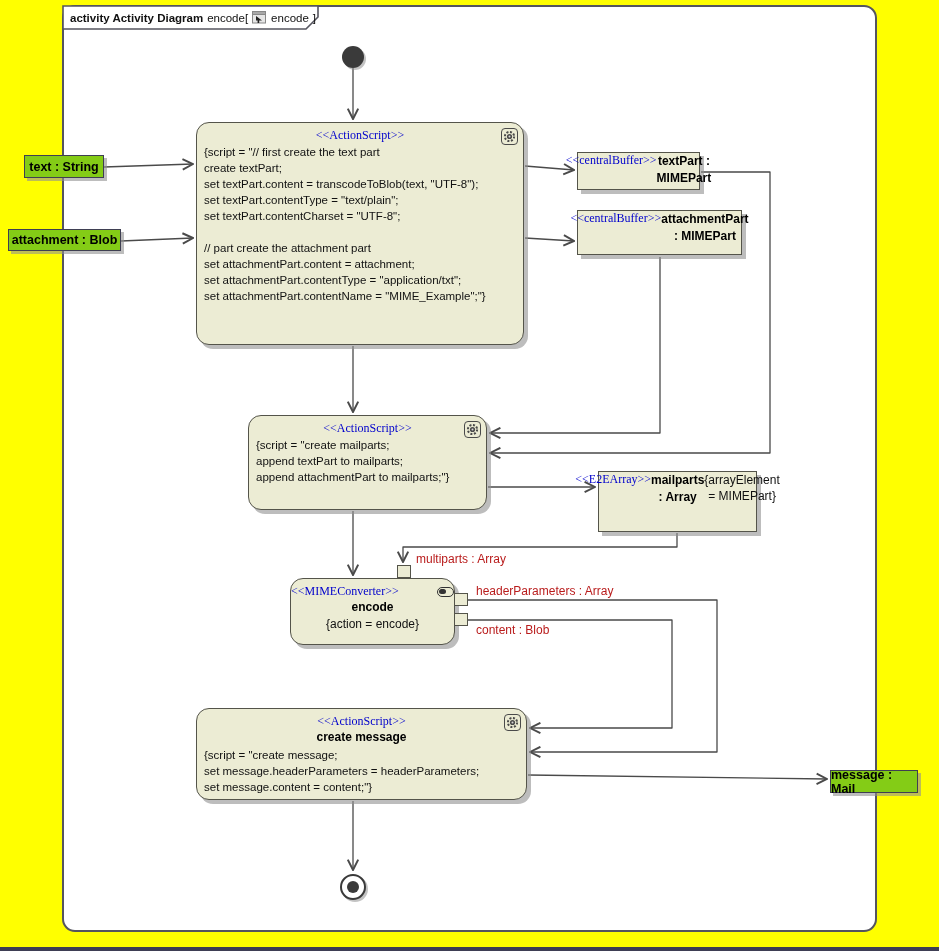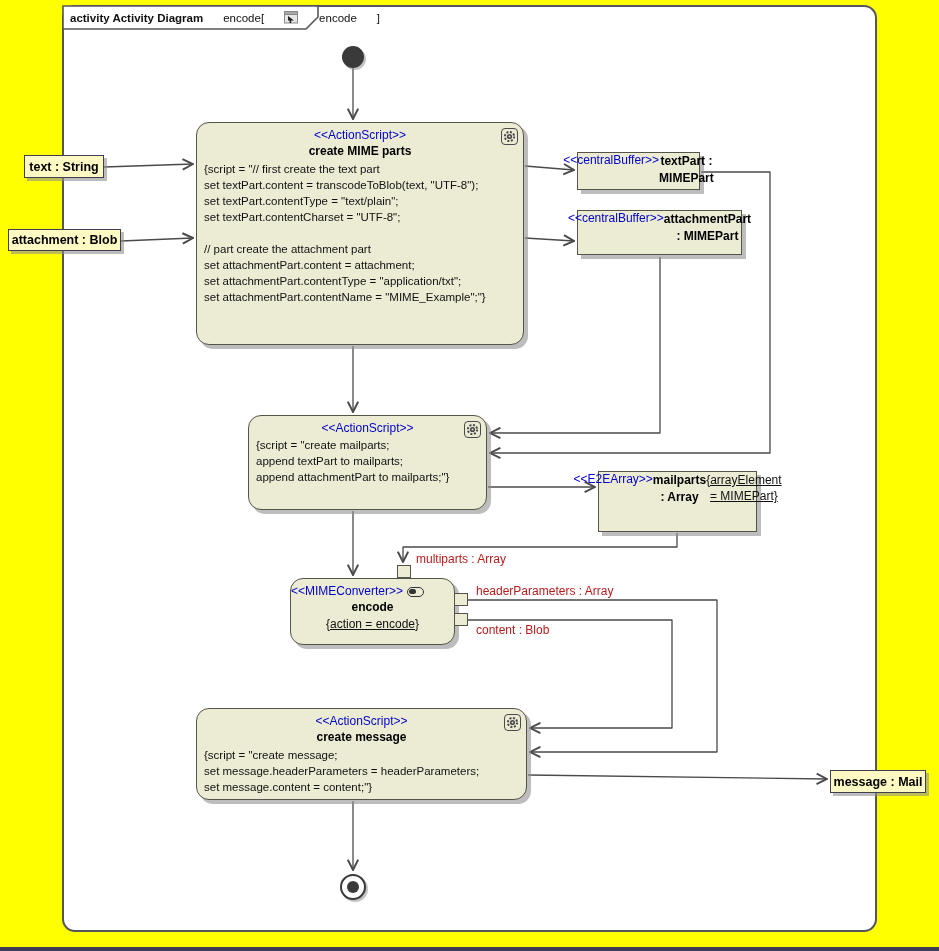--- a/index.html
+++ b/index.html
@@ -13,40 +13,40 @@
   .frame{
     position:absolute;left:62px;top:5px;width:815px;height:927px;
     background:#FFFFFF;border:2px solid #55555F;border-radius:13px;
     box-sizing:border-box;
   }
   .bottom-strip{position:absolute;left:0;top:947px;width:939px;height:4px;background:#3E3E54;}
   svg.overlay{position:absolute;left:0;top:0;width:939px;height:951px;pointer-events:none;}
   svg.overlay path{pointer-events:stroke;}
   .frame-title{
     position:absolute;left:70px;top:9px;height:17px;white-space:nowrap;
-    display:flex;align-items:center;gap:20px;font-size:11.5px;color:#111;
+    display:flex;align-items:center;gap:4px;font-size:11.5px;color:#111;
   }
   .frame-title b{font-weight:bold;}
   
   .action{
     position:absolute;background:#ECECD4;border:1.5px solid #54544A;border-radius:13px;
     box-shadow:4px 4px 0 rgba(145,145,145,0.6);box-sizing:border-box;color:#111;
   }
   .rectnode{
     position:absolute;background:#ECECD4;border:1.5px solid #54544A;
     box-shadow:4px 4px 0 rgba(145,145,145,0.6);box-sizing:border-box;color:#111;
     display:flex;justify-content:center;
   }
-  .stereo{color:#0000CC;text-align:center;font-size:12px;line-height:15px;padding-top:5px;}
+  .stereo{color:#0000CC;text-align:center;font-size:12px;line-height:15px;padding-top:5px;font-family:Liberation Serif, serif;}
   .rectnode .stereo{padding-top:2px;}
   .nname{text-align:center;font-weight:bold;font-size:12px;line-height:17px;color:#000;}
-  .constraint{text-align:center;font-size:12px;line-height:16px;color:#111;text-decoration:underline;}
+  .constraint{text-align:center;font-size:12px;line-height:16px;color:#111;}
   .script{padding:1px 7px 0 7px;font-size:11.5px;line-height:16px;color:#111;}
   .objnode{
-    position:absolute;background:#fef9c3;border:1.5px solid #3F3F52;
+    position:absolute;background:#84cc16;border:1.5px solid #3F3F52;
     box-shadow:3px 3px 0 rgba(145,145,145,0.6);box-sizing:border-box;
     display:flex;align-items:center;justify-content:center;
     font-weight:bold;font-size:12.5px;color:#000;
   }
   .pin{
     position:absolute;background:#ECECD4;border:1.4px solid #54544A;
     width:12px;height:12px;box-sizing:border-box;
   }
   .edge-label{position:absolute;font-size:12px;color:#b91c1c;white-space:nowrap;}
   .gear{
@@ -57,21 +57,21 @@
   .initial-node{
     position:absolute;left:342px;top:46px;width:22px;height:22px;border-radius:50%;
     background:#3A3A3A;box-shadow:2px 2px 0 rgba(145,145,145,0.55);
   }
   .final-node{
     position:absolute;left:340px;top:874px;width:26px;height:26px;border-radius:50%;
     background:#fff;border:2px solid #3A3A3A;box-sizing:border-box;
     box-shadow:2px 2px 0 rgba(145,145,145,0.55);
   }
   .final-node .dot{position:absolute;left:5px;top:5px;width:12px;height:12px;border-radius:50%;background:#3A3A3A;}
-  .stereo-row{display:flex;align-items:center;justify-content:flex-start;gap:4px;}
+  .stereo-row{display:flex;align-items:center;justify-content:space-between;gap:4px;}
   .pill-icon{
     display:inline-block;width:17px;height:10px;border:1.4px solid #333;border-radius:6px;
     box-sizing:border-box;position:relative;background:#ECECD4;
   }
   .pill-icon::before{
     content:"";position:absolute;left:1px;top:1px;width:7px;height:5px;border-radius:4px;background:#333;
   }
 </style>
 </head>
 <body>
@@ -123,23 +123,23 @@
 
   <div class="action" style="left:196px;top:122px;width:328px;height:223px;">
     <div class="gear">
       <svg width="13" height="13" viewBox="0 0 13 13">
         <circle cx="6.5" cy="6.5" r="4.6" fill="none" stroke="#4A4A4A" stroke-width="2" stroke-dasharray="2 1.6"></circle>
         <circle cx="6.5" cy="6.5" r="2.6" fill="#4A4A4A"></circle>
         <circle cx="6.5" cy="6.5" r="1" fill="#D8D8D8"></circle>
       </svg>
     </div>
     <div class="stereo">&lt;&lt;ActionScript&gt;&gt;</div>
-    <div class="nname">create MIME parts</div>
     <div class="script">
         <div>{script = "// first create the text part</div>
+        <div>create textPart;</div>
         <div>set textPart.content = transcodeToBlob(text, "UTF-8");</div>
         <div>set textPart.contentType = "text/plain";</div>
         <div>set textPart.contentCharset = "UTF-8";</div>
         <div>&nbsp;</div>
         <div>// part create the attachment part</div>
         <div>set attachmentPart.content = attachment;</div>
         <div>set attachmentPart.contentType = "application/txt";</div>
         <div>set attachmentPart.contentName = "MIME_Example";"}</div>
       </div>
   </div>
@@ -208,21 +208,21 @@
     </div>
     <div class="stereo">&lt;&lt;ActionScript&gt;&gt;</div>
     <div class="nname">create message</div>
     <div class="script">
         <div>{script = "create message;</div>
         <div>set message.headerParameters = headerParameters;</div>
         <div>set message.content = content;"}</div>
       </div>
   </div>
 
-  <div class="objnode" style="left:830px;top:770px;width:96px;height:23px;">
+  <div class="objnode" style="left:830px;top:770px;width:88px;height:23px;">
     <span>message : Mail</span>
   </div>
 
   <div class="final-node">
     <div class="dot"></div>
   </div>
 
   <div class="bottom-strip"></div>
 </div>
 

